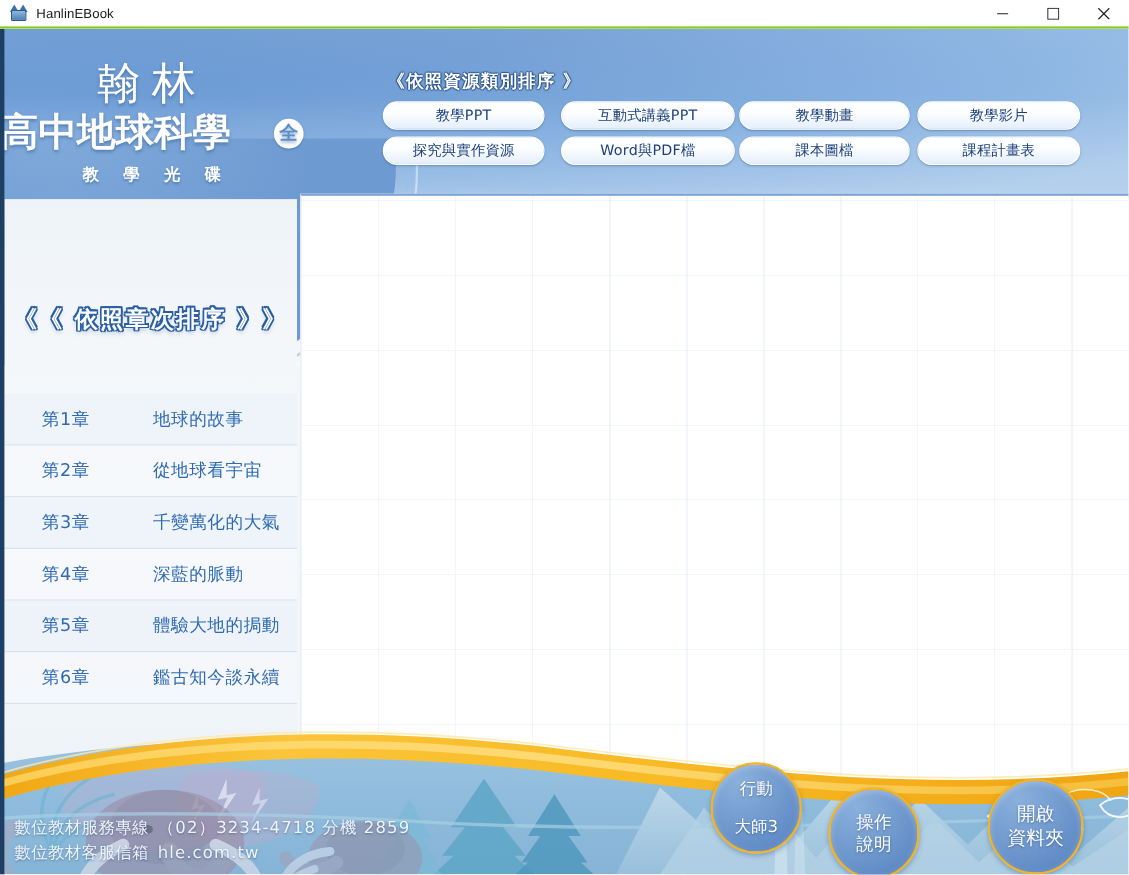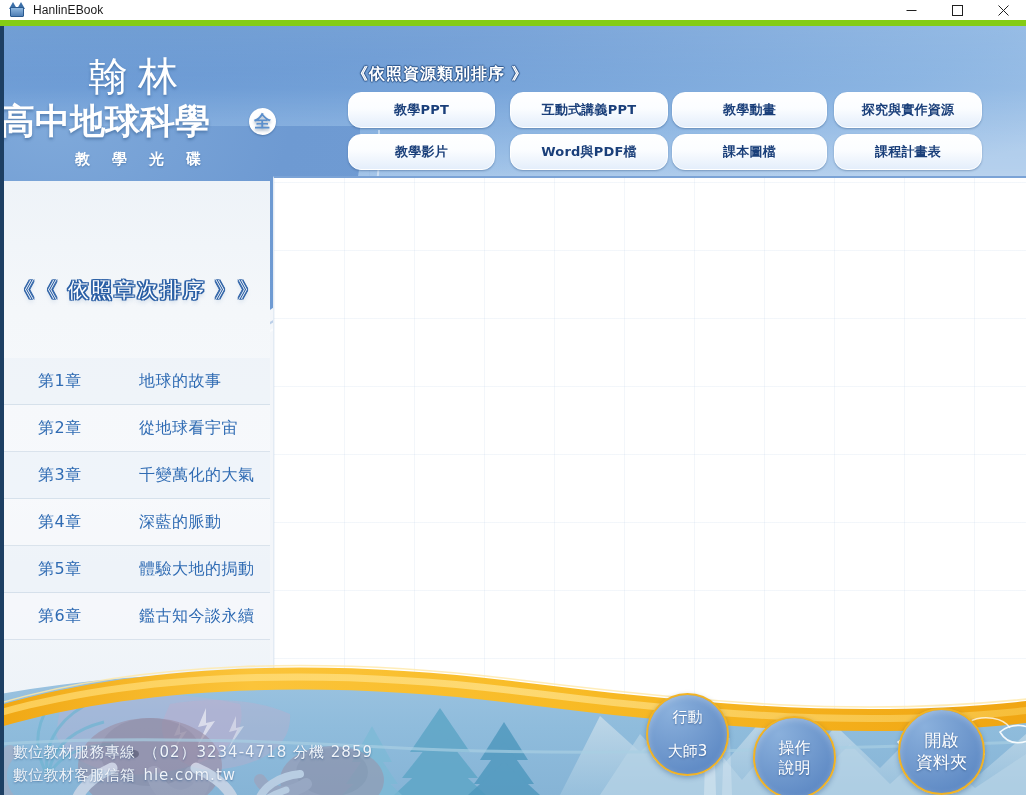--- a/index.html
+++ b/index.html
@@ -7,21 +7,21 @@
     width: 1026px; height: 795px;
     overflow: hidden;
     font-family: "Liberation Sans", "DejaVu Sans", sans-serif;
     background: #ffffff;
   }
 
   
   #titlebar {
     position: absolute; left: 0; top: 0; width: 1026px; height: 26px;
     background: #ffffff;
-    border-bottom: 6px solid #84cc16;
+    border-bottom: 2px solid #84cc16;
     display: flex; align-items: center;
     z-index: 60;
   }
   #app-icon {
     width: 16px; height: 16px; margin-left: 9px; margin-right: 8px;
     position: relative; flex: 0 0 auto;
   }
   #app-icon .ic-body {
     position: absolute; left: 1px; top: 5px; width: 14px; height: 10px;
     background: linear-gradient(#8fb8e0,#4f7fb5); border: 1px solid #2a5a8f;
@@ -139,44 +139,44 @@
   }
   #cat-grid {
     position: absolute; left: 348px; top: 66px;
     width: 660px;
     display: grid;
     grid-template-columns: repeat(4, 161px);
     column-gap: 1px; row-gap: 6px;
     z-index: 22;
   }
   .cat-btn {
-    height: 36px; width: 147px;
+    height: 26px; width: 147px;
     border-radius: 13px;
     background: linear-gradient(180deg,#ffffff 0%, #fbfdff 45%, #e4eefb 100%);
     border: 1px solid #ffffff;
     box-shadow: 0 1px 2px rgba(25,60,105,.35), inset 0 1px 0 rgba(255,255,255,.9);
     display: flex; align-items: center; justify-content: center;
-    font-size: 13px; font-weight: bold; color: #1a3f7a;
+    font-size: 13px; font-weight: normal; color: #1a3f7a;
     font-family: "DejaVu Sans", sans-serif;
     cursor: pointer; white-space: nowrap;
     letter-spacing: .2px;
   }
   .cat-btn:nth-child(4n+2) { width: 158px; }
   .cat-btn:nth-child(4n+3) { width: 155px; }
   .cat-btn:nth-child(4n) { width: 148px; }
 
   
   #sidebar {
     position: absolute; left: 4px; top: 155px; width: 266px; height: 520px;
     background: linear-gradient(180deg,#eef3f8 0%, #f4f7fa 25%, #f7f9fc 60%, #eef3f8 100%);
     z-index: 14;
   }
   #sidebar-title {
     position: absolute; left: 4px; top: 250px; width: 266px; text-align: center;
-    font-size: 21px; font-weight: normal; color: #ffffff;
+    font-size: 21px; font-weight: bold; color: #ffffff;
     font-family: "DejaVu Sans", sans-serif;
     letter-spacing: 2px;
     text-shadow: -1.4px 0 0 #2a5fa5, 1.4px 0 0 #2a5fa5, 0 -1.4px 0 #2a5fa5, 0 1.4px 0 #2a5fa5,
                  -1.4px -1.4px 0 #2a5fa5, 1.4px -1.4px 0 #2a5fa5, -1.4px 1.4px 0 #2a5fa5, 1.4px 1.4px 0 #2a5fa5,
                  0 3px 4px rgba(35,85,150,.35);
     z-index: 25;
   }
   #chapter-list {
     position: absolute; left: 4px; top: 332px; width: 266px;
     z-index: 24;
@@ -296,22 +296,22 @@
         <span id="logo-sup">全</span>
     </div>
     <div id="logo-line3">教學光碟</div>
   </div>
 
   <div id="cat-title">《依照資源類別排序 》</div>
   <div id="cat-grid">
     <div class="cat-btn">教學PPT</div>
     <div class="cat-btn">互動式講義PPT</div>
     <div class="cat-btn">教學動畫</div>
+    <div class="cat-btn">教學影片</div>
     <div class="cat-btn">探究與實作資源</div>
-    <div class="cat-btn">教學影片</div>
     <div class="cat-btn">Word與PDF檔</div>
     <div class="cat-btn">課本圖檔</div>
     <div class="cat-btn">課程計畫表</div>
   </div>
 
   <div id="sidebar-title">《《 依照章次排序 》》</div>
   <div id="chapter-list">
     <div class="chapter-row">
       <span class="ch-num">第1章</span>
       <span class="ch-name">地球的故事</span>

